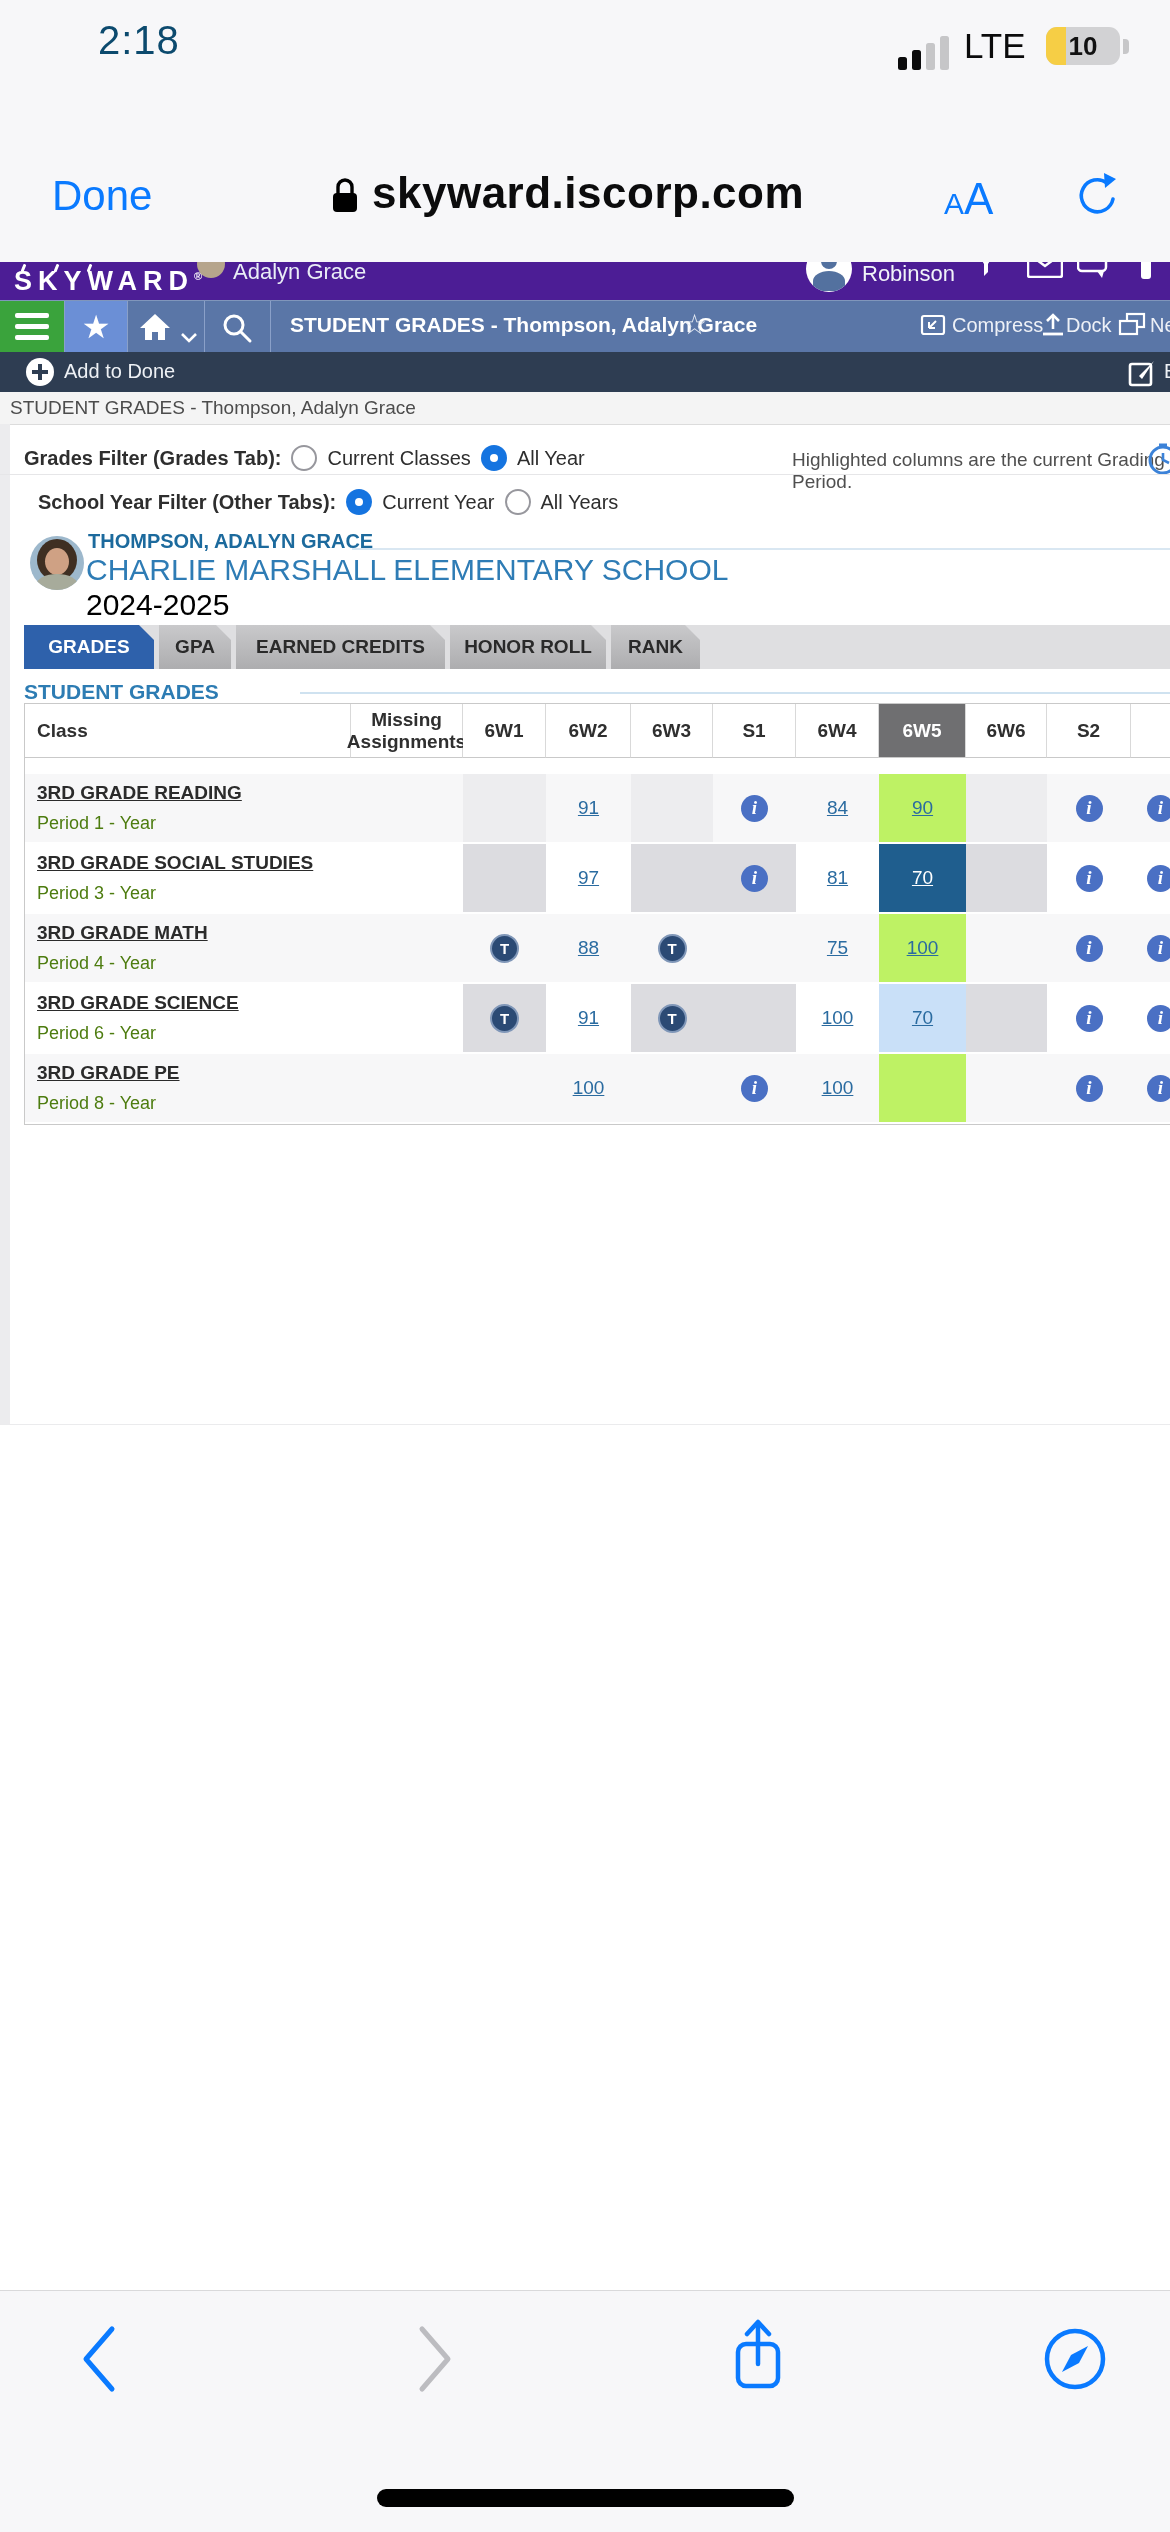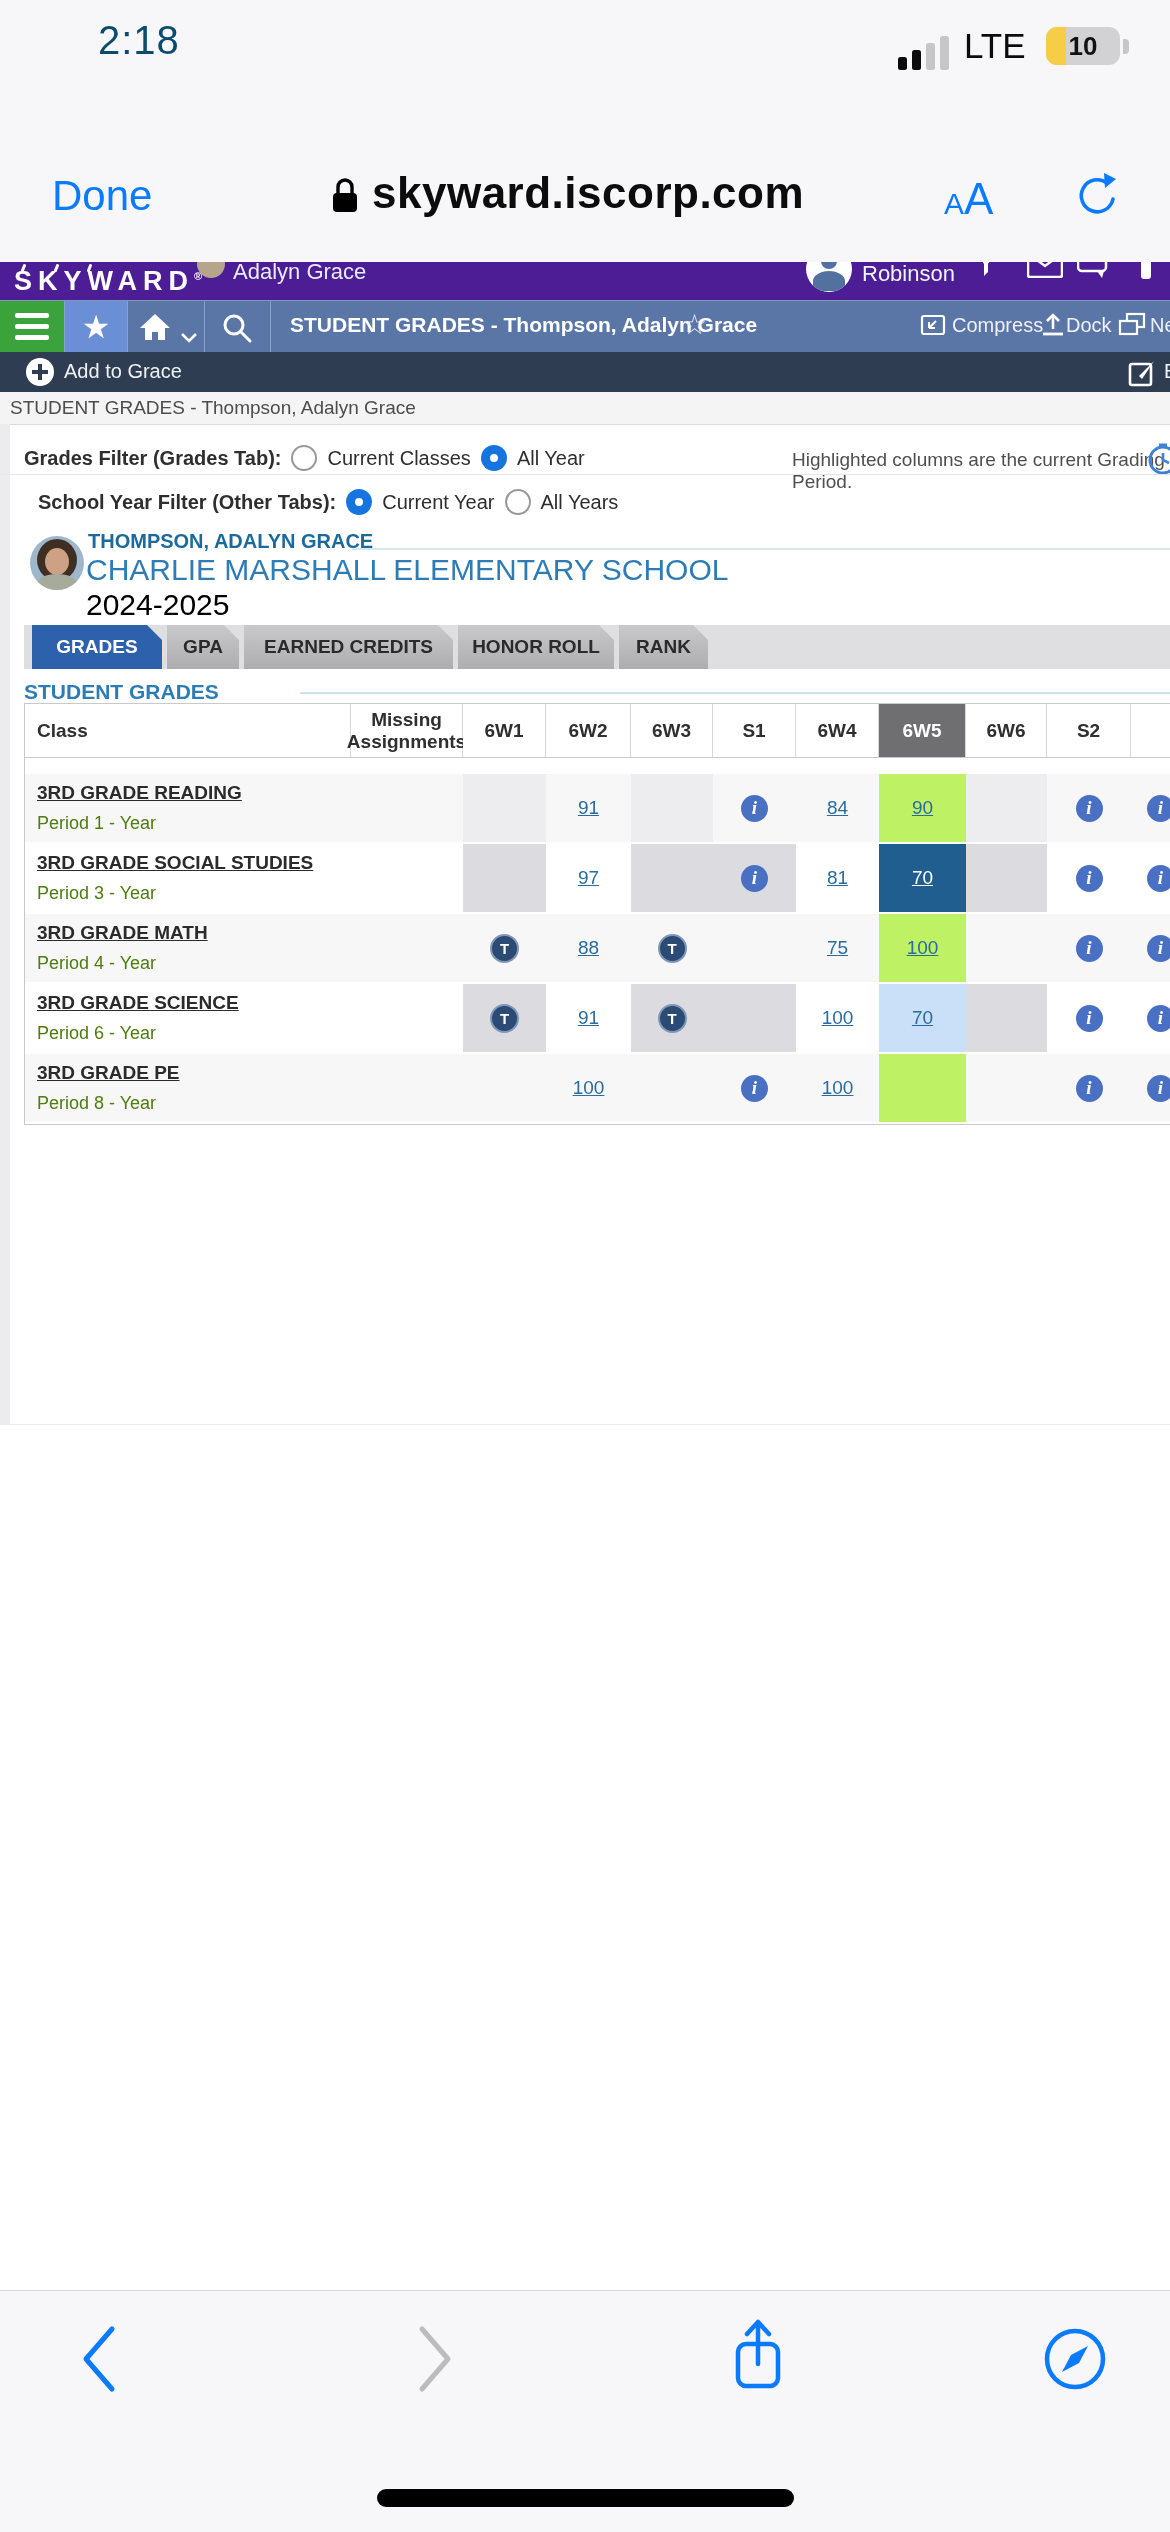--- a/index.html
+++ b/index.html
@@ -78,21 +78,21 @@
   .stu-av{left:30px;top:536px;width:54px;height:54px;border-radius:50%;background:#9db8cc;overflow:hidden;}
   .stu-av .hair{position:absolute;left:7px;top:3px;width:40px;height:42px;border-radius:50%;background:#3f2f22;}
   .stu-av .face{position:absolute;left:15px;top:12px;width:24px;height:27px;border-radius:50%;background:#cfa184;}
   .stu-av .shirt{position:absolute;left:6px;top:38px;width:42px;height:22px;border-radius:50% 50% 0 0;background:#a7ab9b;}
   .stu-name{left:88px;top:530px;font-size:20px;font-weight:700;color:#1c6a9d;}
   .stu-line{left:352px;top:548px;right:0;height:2px;background:#d9e7f2;width:818px;}
   .stu-school{left:86px;top:553px;font-size:30px;color:#2e7cb5;}
   .stu-year{left:86px;top:588px;font-size:30px;color:#000000;}
 
   
-  .tabstrip{left:24px;top:625px;width:1146px;height:44px;background:#dfdfe1;display:flex;align-items:flex-start;padding-left:8px;box-sizing:border-box;}
+  .tabstrip{left:24px;top:625px;width:1146px;height:44px;background:#dfdfe1;display:flex;align-items:flex-start;padding-left:0;box-sizing:border-box;}
   .tab{height:44px;line-height:44px;text-align:center;font-size:19px;font-weight:700;color:#2a2a2a;
        background:linear-gradient(#c9c9cb,#adadaf);margin-right:5px;
        clip-path:polygon(0 0,calc(100% - 15px) 0,100% 15px,100% 100%,0 100%);}
   .tab.active{background:#2e61ab;color:#fff;}
   .sec-title{left:24px;top:680px;font-size:21px;font-weight:700;color:#2d7cb3;}
   .sec-line{left:300px;top:692px;width:870px;height:2px;background:#cfe2f0;}
 
   
   .gwrap{left:24px;top:703px;width:1146px;height:475px;overflow:hidden;}
   .grid{position:absolute;left:0;top:0;width:1190px;display:grid;
@@ -240,21 +240,21 @@
 <div class="abs" style="left:1118px;top:312px;">
   <svg width="28" height="26" viewBox="0 0 28 26">
       <rect x="9" y="2" width="17" height="13" fill="none" stroke="#fff" stroke-width="2.2"></rect>
       <rect x="2" y="9" width="17" height="13" fill="#5a76a7" stroke="#fff" stroke-width="2.2"></rect>
     </svg>
 </div>
 <div class="abs nav-right-lbl" style="left:1150px;">Ne</div>
 
 <div class="abs band3">
   <div class="plus-circ"></div>
-  <div class="add-lbl">Add to Grace</div>
+  <div class="add-lbl">Add to Done</div>
   <div style="position:absolute;left:1128px;top:5px;">
     <svg width="30" height="30" viewBox="0 0 30 30">
         <rect x="2" y="7" width="21" height="21" rx="2" fill="none" stroke="#fff" stroke-width="2.6"></rect>
         <path d="M11 19 L26 4 l0 0 L14 22 Z" fill="#fff"></path>
       </svg>
   </div>
   <div class="edit-lbl">E</div>
 </div>
 
 <div class="abs crumb">

